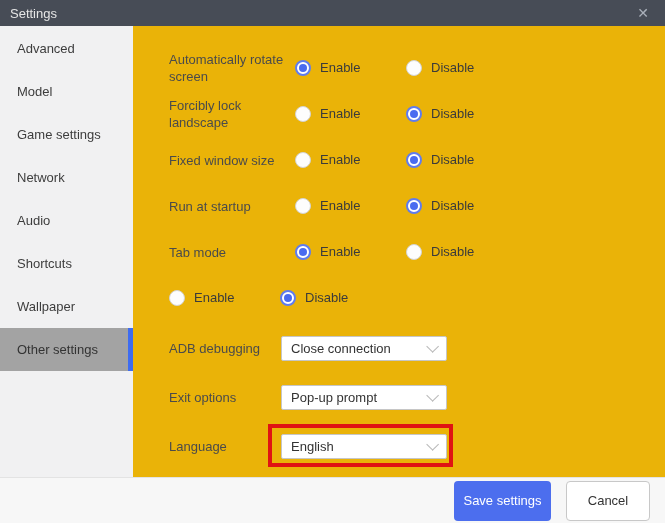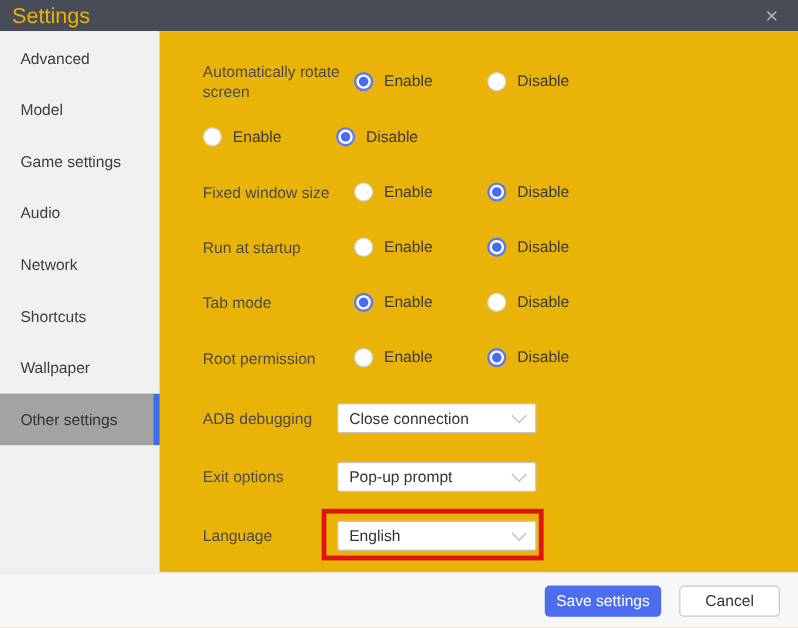--- a/index.html
+++ b/index.html
@@ -7,21 +7,21 @@
   body {
     font-family:"Liberation Sans","DejaVu Sans",sans-serif;
     font-size:13px; color:#4a4a4a; background:#fdfdfd;
     width:665px; height:523px; overflow:hidden; position:relative;
   }
   
   .titlebar {
     height:26px; background:#474c56; display:flex; align-items:center;
     padding:0 12px 0 10px; justify-content:space-between;
   }
-  .titlebar .title { color:#eab308; font-size:18px; }
+  .titlebar .title { color:#e5e5e5; font-size:13px; }
   .titlebar .close {
     color:#aab0ba; font-size:14px; line-height:1; cursor:pointer; padding:2px 4px;
   }
   
   .body { display:flex; height:451px; }
   .sidebar {
     width:133px; background:#f1f1f2; height:100%; padding-top:1px; flex:none;
   }
   .side-item {
     height:43px; display:flex; align-items:center; padding-left:17px;
@@ -60,21 +60,21 @@
     position:absolute; left:-13px; top:-10px; right:-6px; bottom:-8px;
     border:4px solid #e01313; pointer-events:none; z-index:5;
   }
   
   .footer {
     position:absolute; left:0; bottom:0; width:665px; height:46px;
     background:#f7f7f7; border-top:1px solid #e3e3e3;
     display:flex; align-items:center; justify-content:flex-end; padding-right:15px;
   }
   .btn {
-    height:26px; border-radius:4px; font-size:13px; display:flex;
+    height:40px; border-radius:4px; font-size:13px; display:flex;
     align-items:center; justify-content:center; cursor:pointer;
   }
   .btn.primary { background:#4c6eee; color:#fff; width:97px; margin-right:15px; border:none; }
   .btn.secondary { background:#fff; color:#333; width:84px; border:1px solid #c8c8c8; }
 </style>
 </head>
 <body>
 
 <div class="titlebar">
   <span class="title">Settings</span>
@@ -86,24 +86,24 @@
     <div class="side-item">
         <span>Advanced</span>
       </div>
     <div class="side-item">
         <span>Model</span>
       </div>
     <div class="side-item">
         <span>Game settings</span>
       </div>
     <div class="side-item">
+        <span>Network</span>
+      </div>
+    <div class="side-item">
         <span>Audio</span>
-      </div>
-    <div class="side-item">
-        <span>Network</span>
       </div>
     <div class="side-item">
         <span>Shortcuts</span>
       </div>
     <div class="side-item">
         <span>Wallpaper</span>
       </div>
     <div class="side-item selected">
         <span>Other settings</span>
       </div>
@@ -117,20 +117,21 @@
         <span class="radio on"></span>
         <span class="opt-label">Enable</span>
       </div>
       <div class="opt">
         <span class="radio off"></span>
         <span class="opt-label">Disable</span>
       </div>
     </div>
 
     <div class="rrow">
+      <div class="label">Forcibly lock landscape</div>
       <div class="opt">
         <span class="radio off"></span>
         <span class="opt-label">Enable</span>
       </div>
       <div class="opt">
         <span class="radio on"></span>
         <span class="opt-label">Disable</span>
       </div>
     </div>
 
@@ -164,21 +165,20 @@
         <span class="radio on"></span>
         <span class="opt-label">Enable</span>
       </div>
       <div class="opt">
         <span class="radio off"></span>
         <span class="opt-label">Disable</span>
       </div>
     </div>
 
     <div class="rrow">
-      <div class="label">Root permission</div>
       <div class="opt">
         <span class="radio off"></span>
         <span class="opt-label">Enable</span>
       </div>
       <div class="opt">
         <span class="radio on"></span>
         <span class="opt-label">Disable</span>
       </div>
     </div>
 

